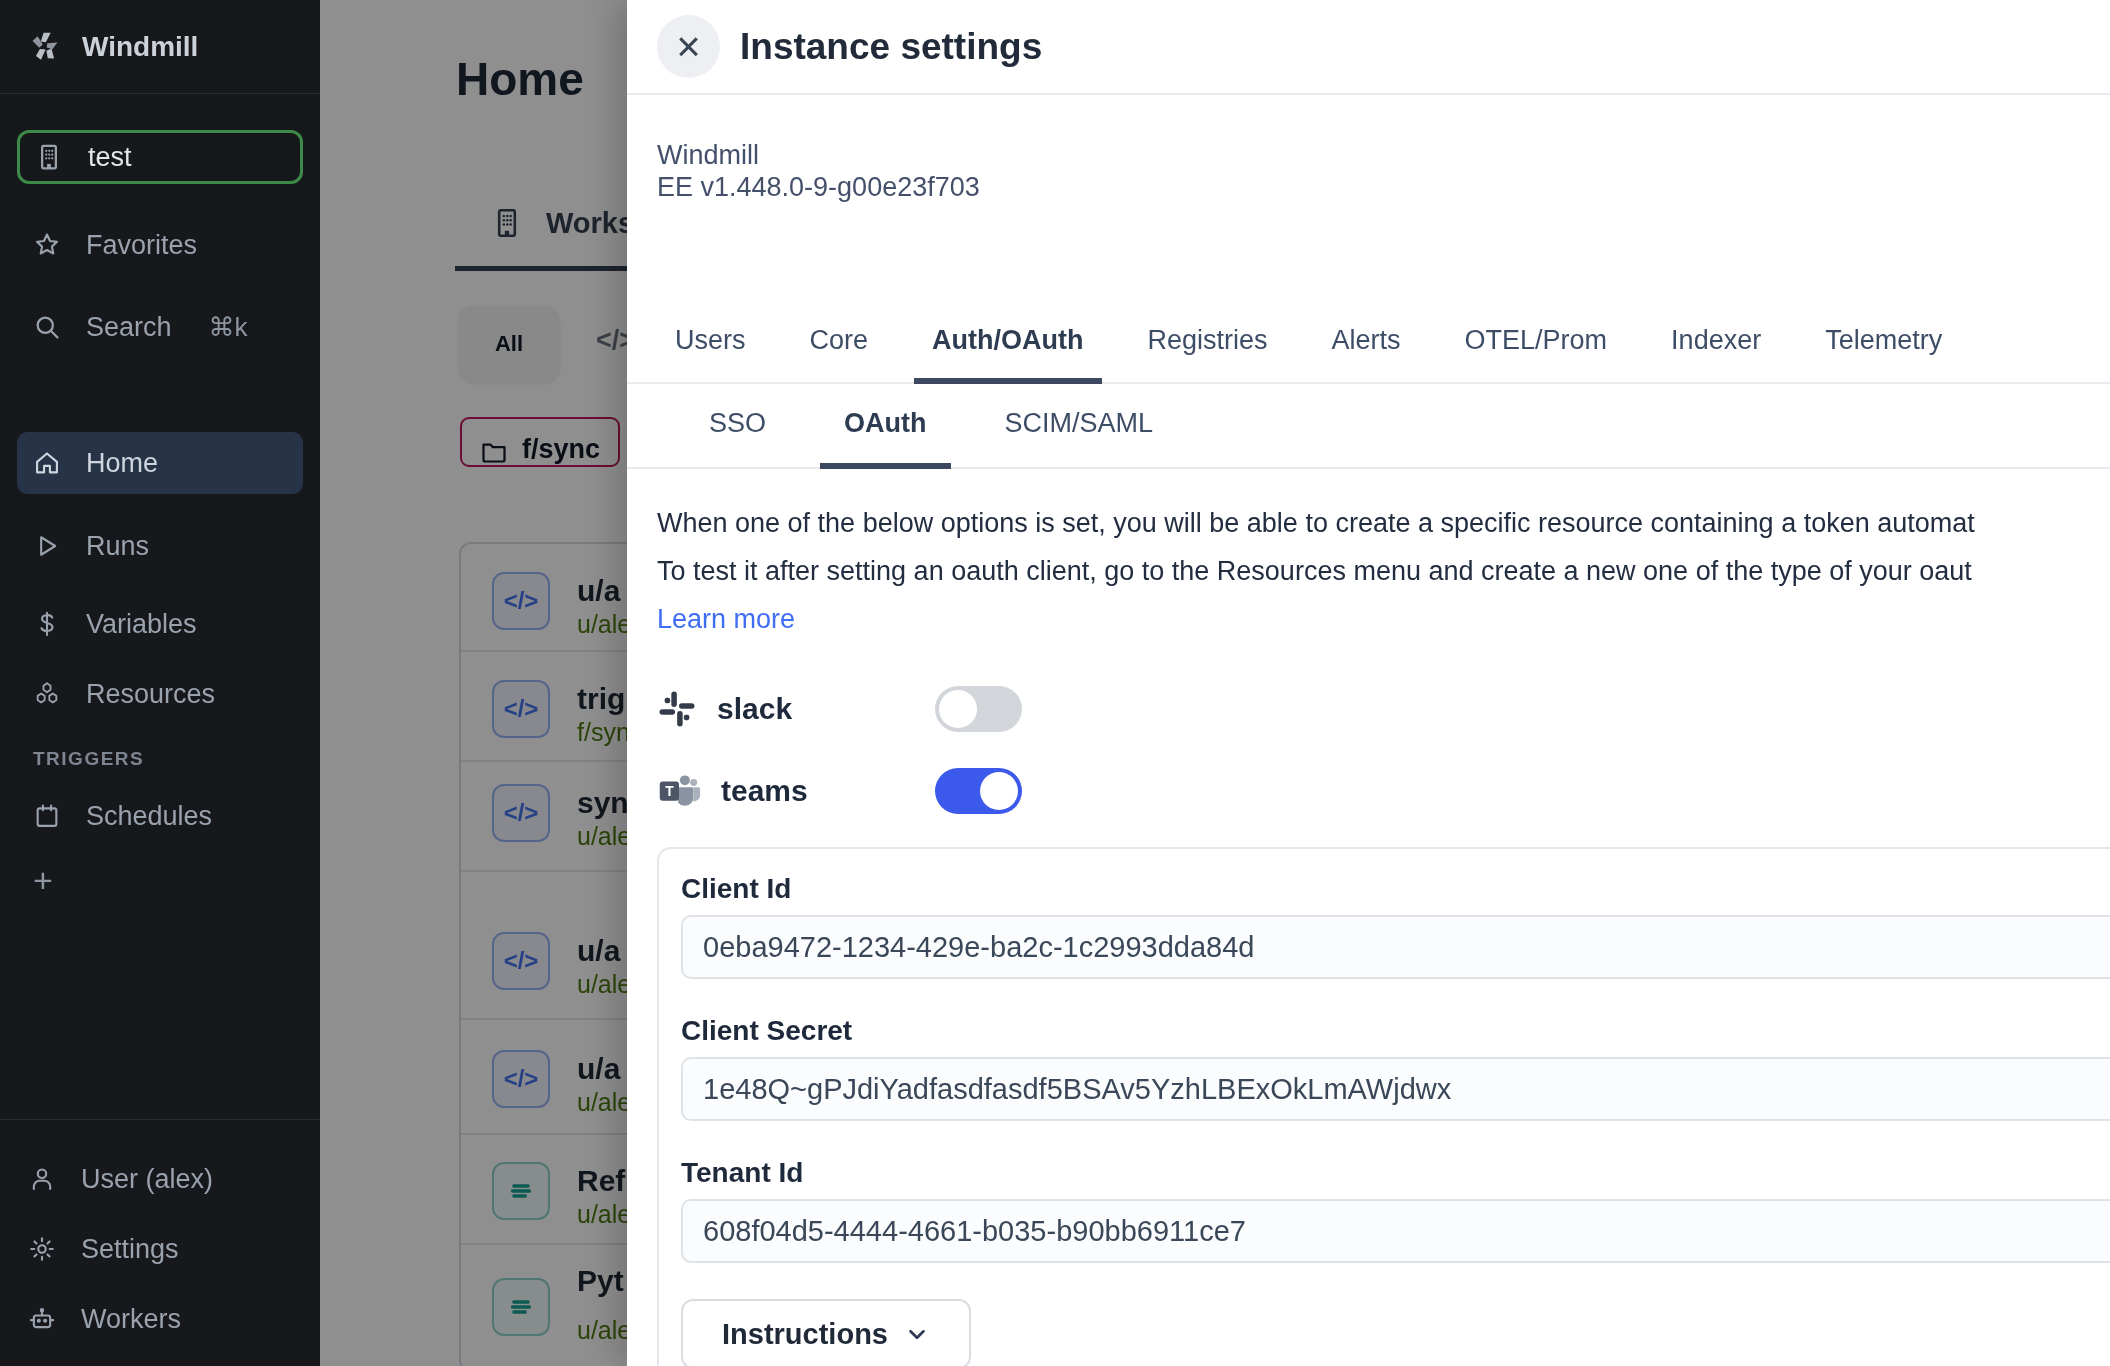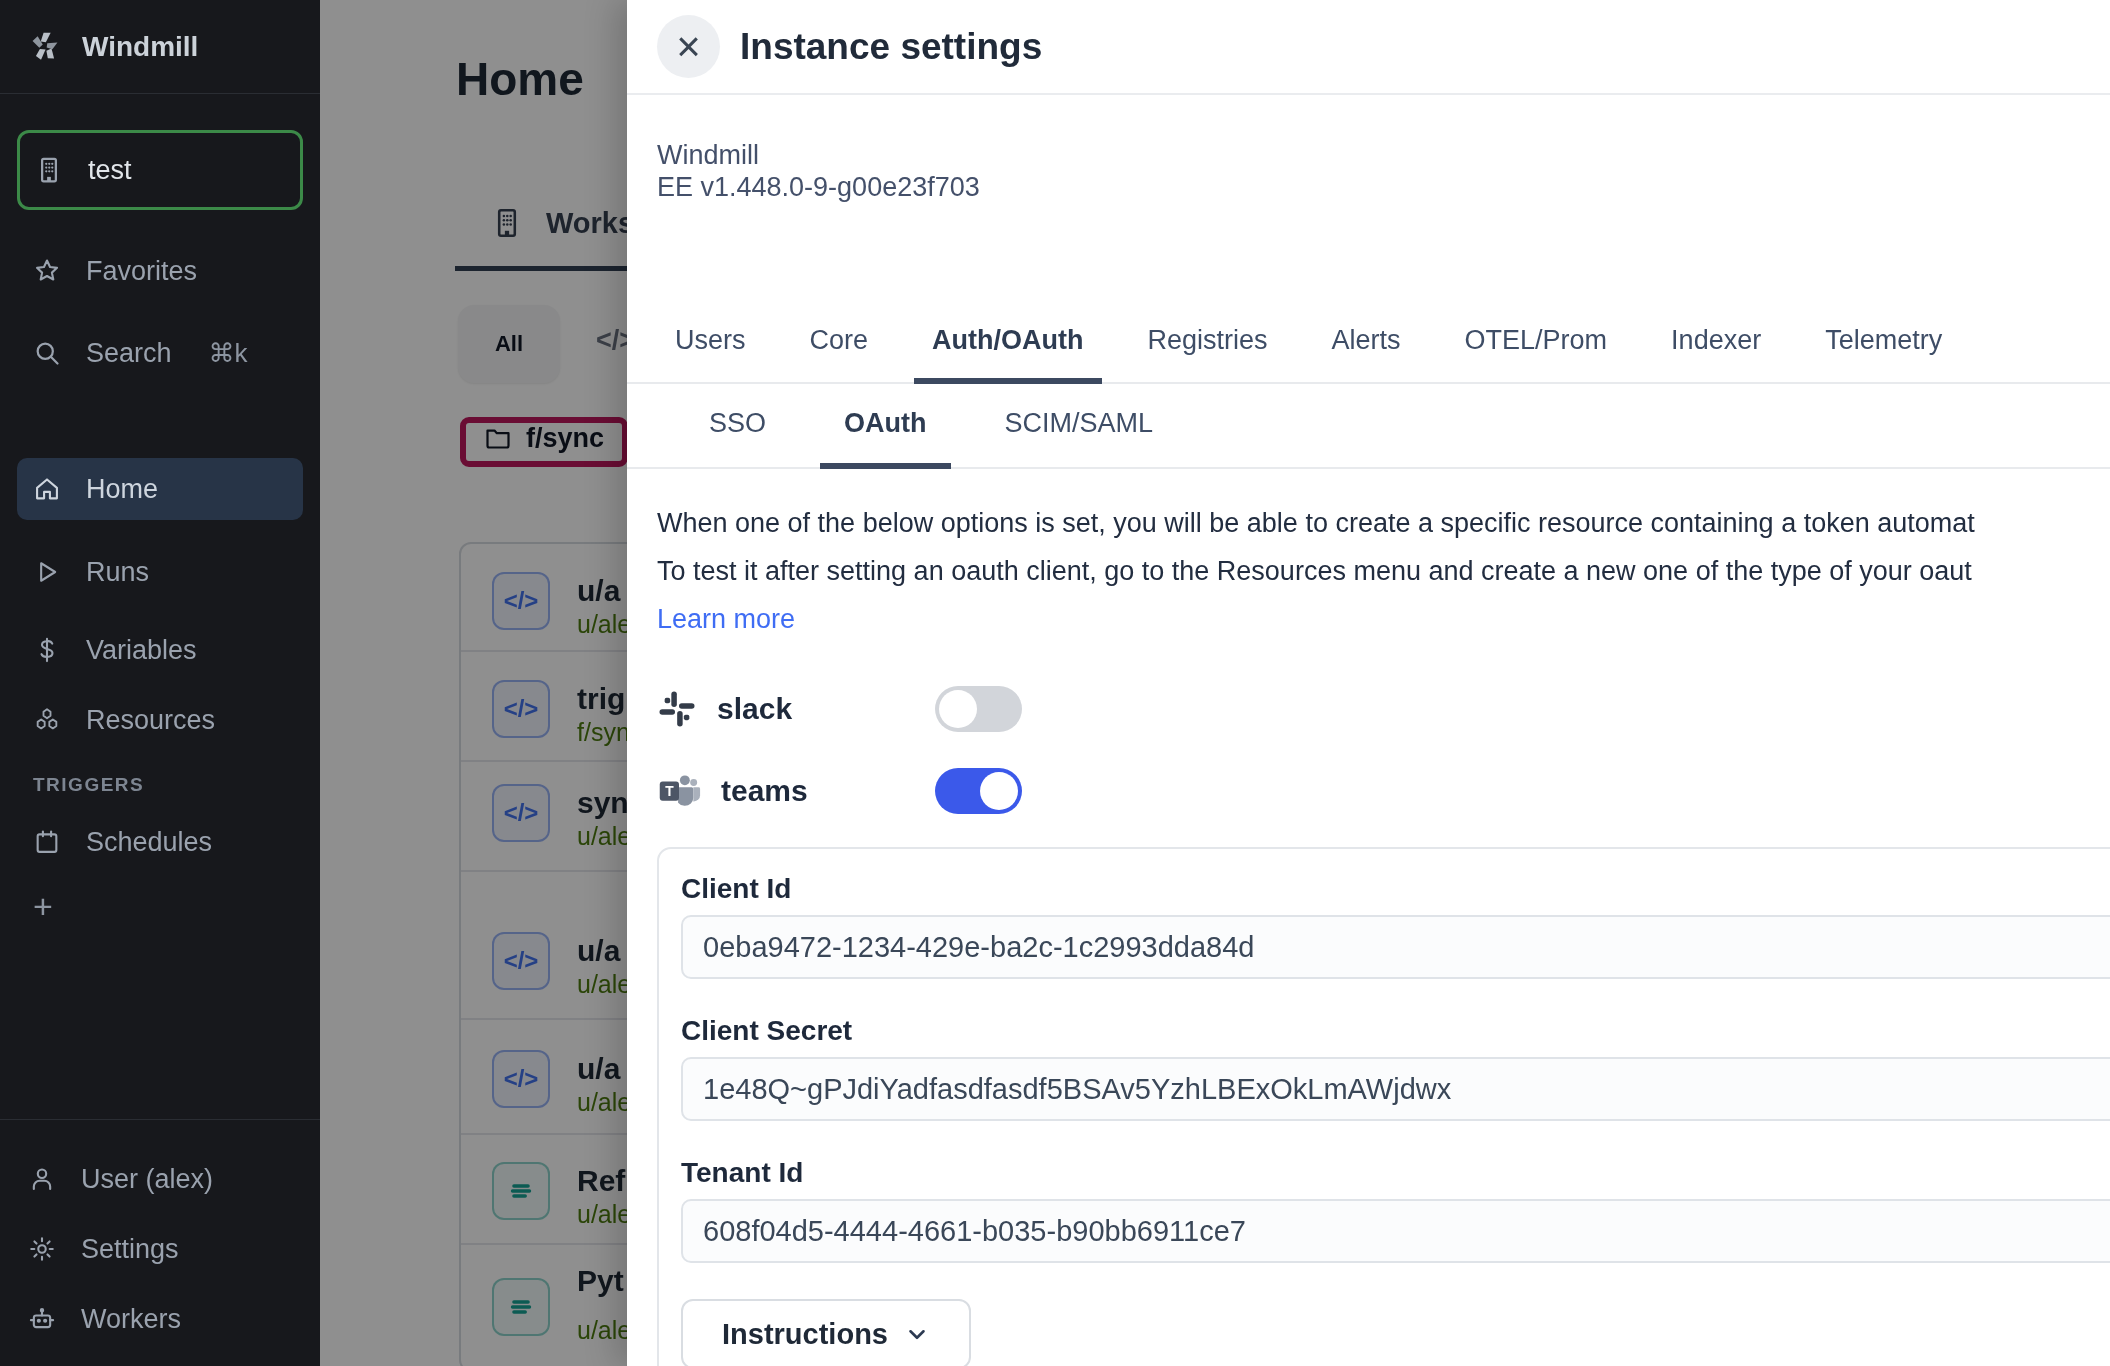--- a/index.html
+++ b/index.html
@@ -6,21 +6,21 @@
   html,body { width:2110px; height:1366px; overflow:hidden; background:#fff;
     font-family:"Liberation Sans","DejaVu Sans",sans-serif; }
   .app { position:relative; width:2110px; height:1366px; overflow:hidden; }
 
   
   .sidebar { position:absolute; left:0; top:0; width:320px; height:100%;
     background:#17181c; z-index:6; display:flex; flex-direction:column; }
   .brand-row { height:94px; border-bottom:1px solid #2a2d33; display:flex;
     align-items:center; padding:0 28px; gap:20px; flex:none; }
   .brand-name { color:#ccd2d9; font-size:28px; font-weight:bold; }
-  .ws-btn { margin:36px 17px 0; height:80px; border:3px solid #3c8a48; border-radius:12px;
+  .ws-btn { margin:36px 17px 0; height:54px; border:3px solid #3c8a48; border-radius:12px;
     display:flex; align-items:center; gap:24px; padding:0 14px; cursor:pointer; flex:none; }
   .ws-btn span { color:#e2e6ea; font-size:27px; }
   .side-item { display:flex; align-items:center; gap:25px; padding:0 33px; height:42px;
     color:#9aa2ae; font-size:27px; cursor:pointer; flex:none; }
   .side-item .short { margin-left:12px; color:#8d95a1; font-size:26px; }
   .nav-pill { margin:84px 17px 0; height:62px; border-radius:10px; background:#273447;
     display:flex; align-items:center; gap:25px; padding:0 16px; color:#ced5de;
     font-size:27px; cursor:pointer; flex:none; }
   .side-sec { margin:26px 0 0 33px; color:#7d8591; font-size:19px; letter-spacing:1.5px;
     font-weight:bold; flex:none; }
@@ -35,21 +35,21 @@
   .ws-tab { position:absolute; left:170px; top:206px; display:flex; align-items:center;
     gap:22px; color:#374151; font-size:29px; font-weight:bold; white-space:nowrap; }
   .ws-tab-underline { position:absolute; left:135px; top:266px; width:220px; height:5px; background:#334155; }
   .all-pill { position:absolute; left:138px; top:305px; width:102px; height:78px;
     background:#f4f5f6; border-radius:16px; display:flex; align-items:center;
     justify-content:center; font-size:22px; font-weight:bold; color:#111827;
     box-shadow:0 1px 2px rgba(0,0,0,.08); cursor:pointer; }
   .code-filter { position:absolute; left:276px; top:325px; font-size:27px; font-weight:bold;
     color:#6b7280; cursor:pointer; }
   .folder-chip { position:absolute; left:140px; top:417px; height:50px; background:#fff;
-    border:6px solid #be185d; border-radius:9px; display:flex; align-items:flex-start;
+    border:2px solid #be185d; border-radius:9px; display:flex; align-items:flex-end;
     gap:14px; padding:0 18px; font-size:27px; font-weight:bold; color:#111827;
     white-space:nowrap; cursor:pointer; }
   .bg-card { position:absolute; left:139px; top:542px; width:420px; height:830px;
     background:#fff; border:2px solid #d7dbe0; border-radius:12px; }
   .bg-row { position:absolute; left:0; width:100%; }
   .bg-divider { position:absolute; left:0; width:100%; height:2px; background:#e5e7eb; }
   .item-icon { position:absolute; left:31px; width:58px; height:58px; border-radius:12px;
     display:flex; align-items:center; justify-content:center; }
   .item-icon.script { border:2px solid rgba(66,114,238,.5); background:rgba(66,114,238,.08);
     color:#4272ee; font-size:24px; font-weight:bold; }

